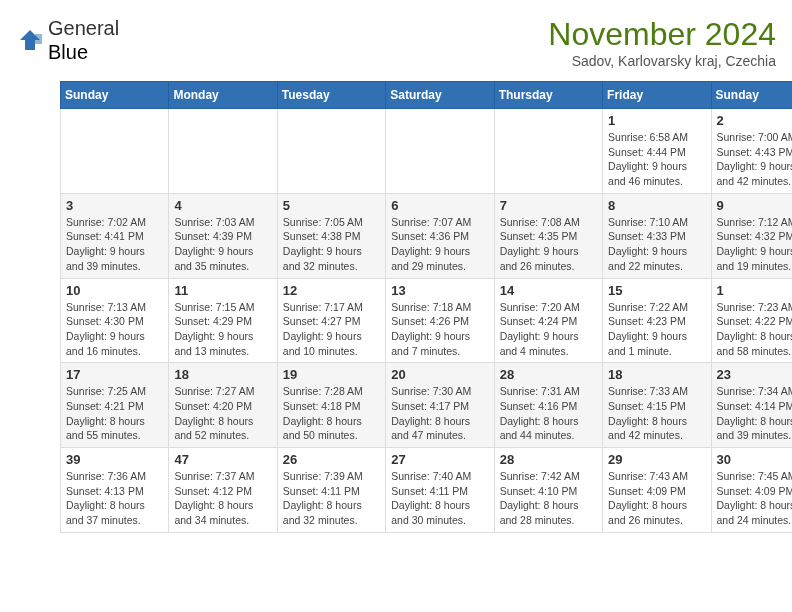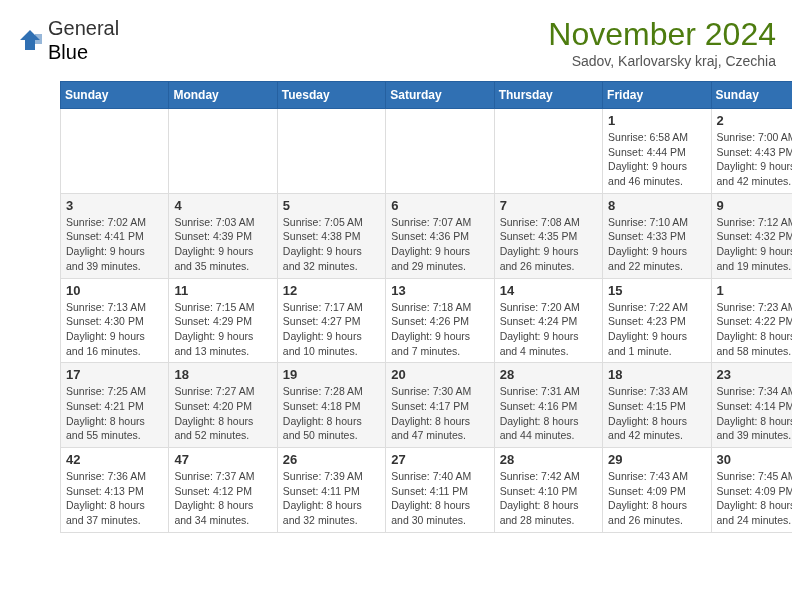--- a/index.html
+++ b/index.html
@@ -219,21 +219,21 @@
           <span class="day-number">18</span>
           <div class="day-info">Sunrise: 7:33 AM<br>Sunset: 4:15 PM<br>Daylight: 8 hours and 42 minutes.</div>
         </td>
         <td>
           <span class="day-number">23</span>
           <div class="day-info">Sunrise: 7:34 AM<br>Sunset: 4:14 PM<br>Daylight: 8 hours and 39 minutes.</div>
         </td>
       </tr>
       <tr>
         <td>
-          <span class="day-number">42</span>
+          <span class="day-number">39</span>
           <div class="day-info">Sunrise: 7:36 AM<br>Sunset: 4:13 PM<br>Daylight: 8 hours and 37 minutes.</div>
         </td>
         <td>
           <span class="day-number">47</span>
           <div class="day-info">Sunrise: 7:37 AM<br>Sunset: 4:12 PM<br>Daylight: 8 hours and 34 minutes.</div>
         </td>
         <td>
           <span class="day-number">26</span>
           <div class="day-info">Sunrise: 7:39 AM<br>Sunset: 4:11 PM<br>Daylight: 8 hours and 32 minutes.</div>
         </td>

